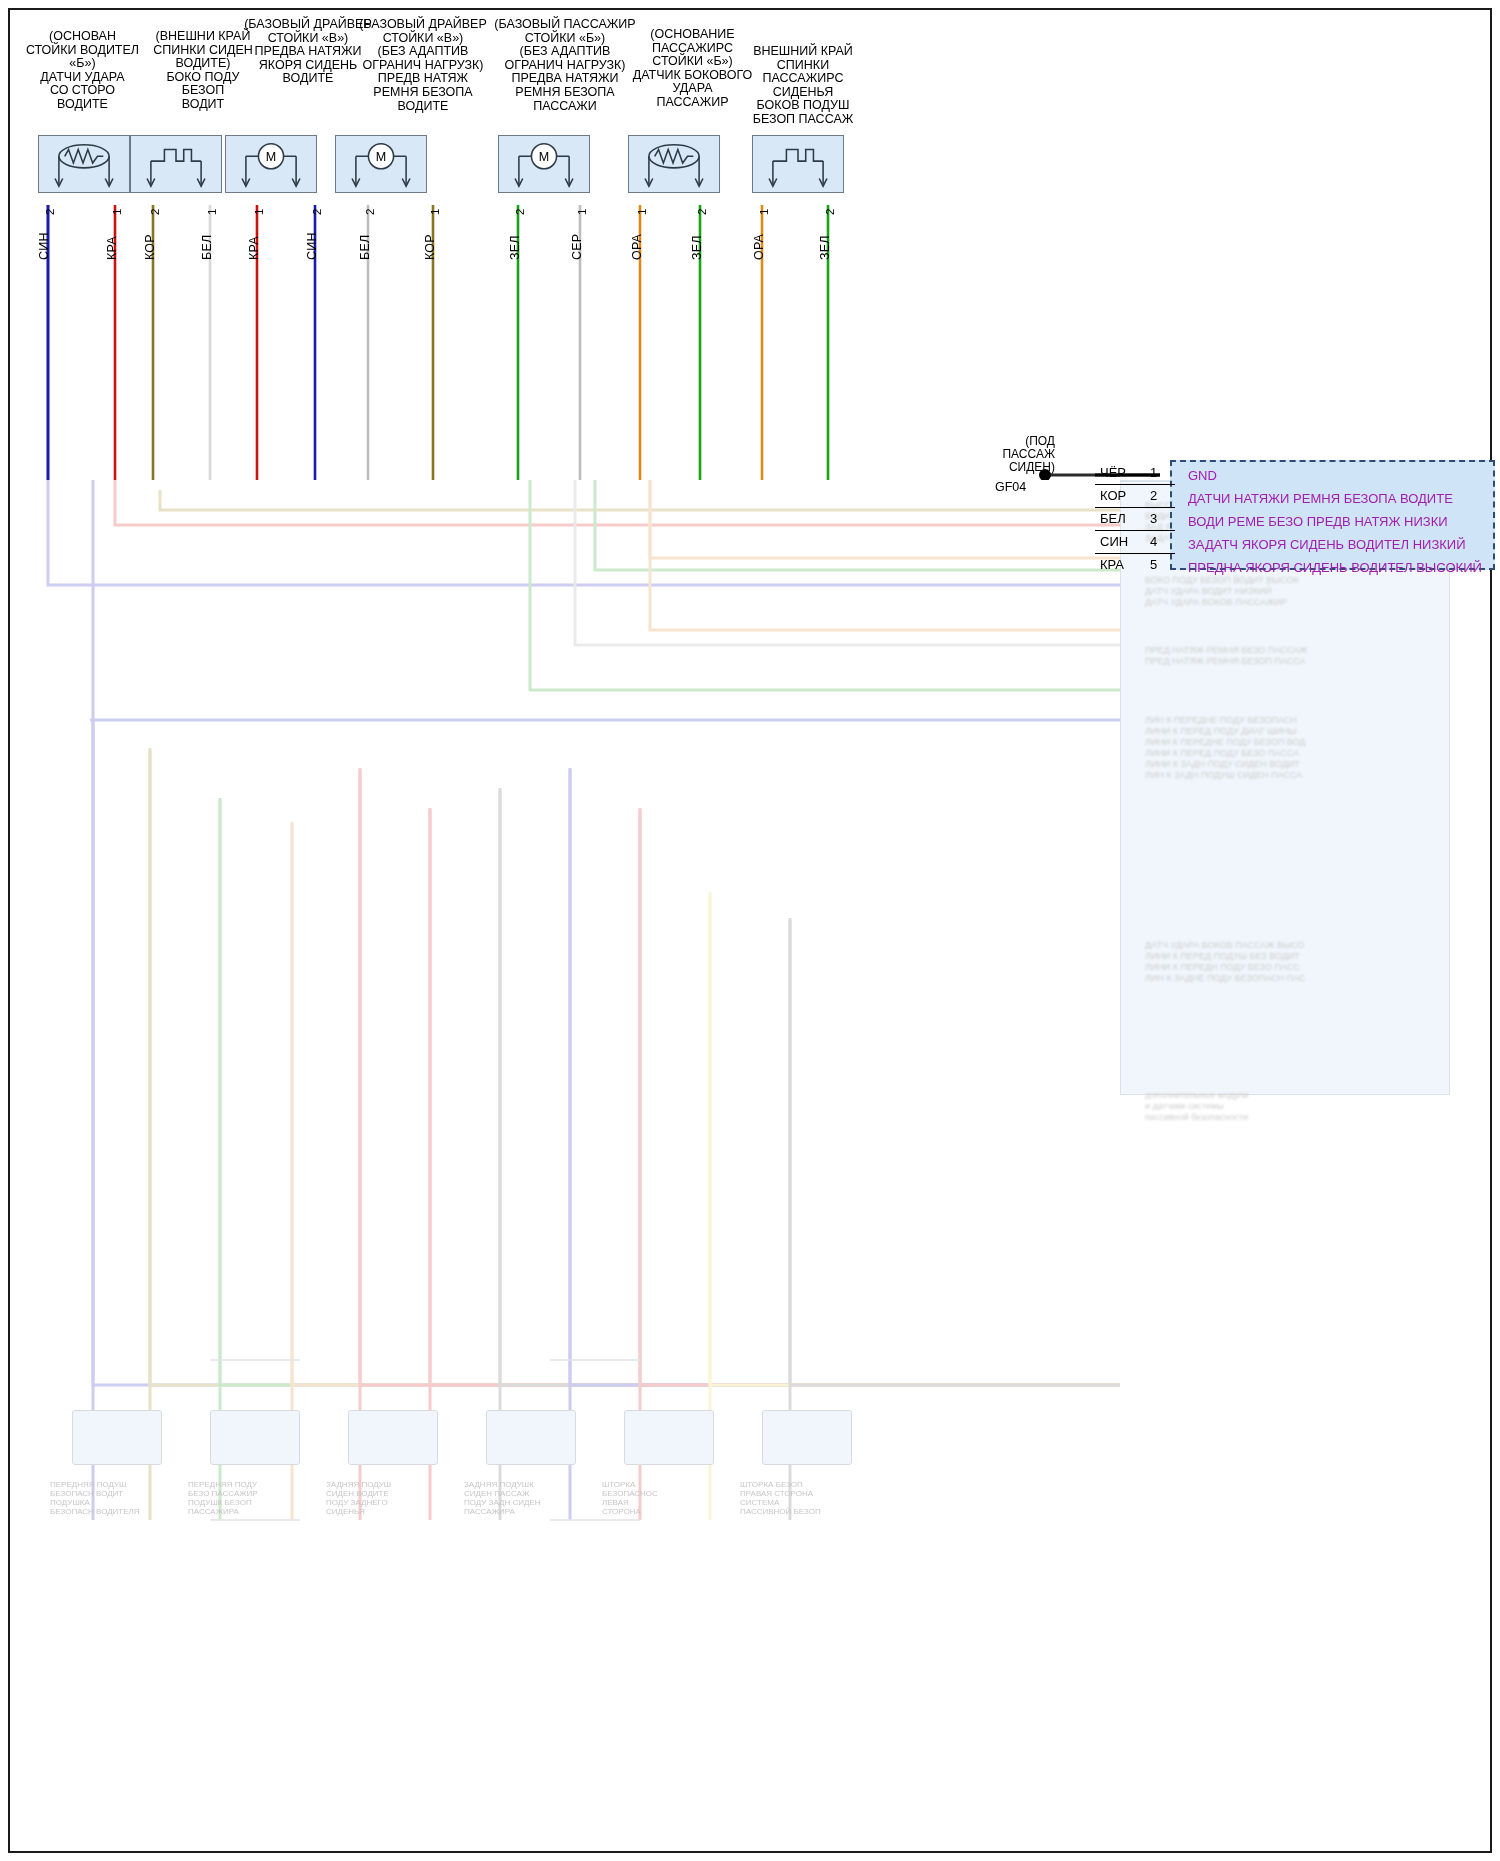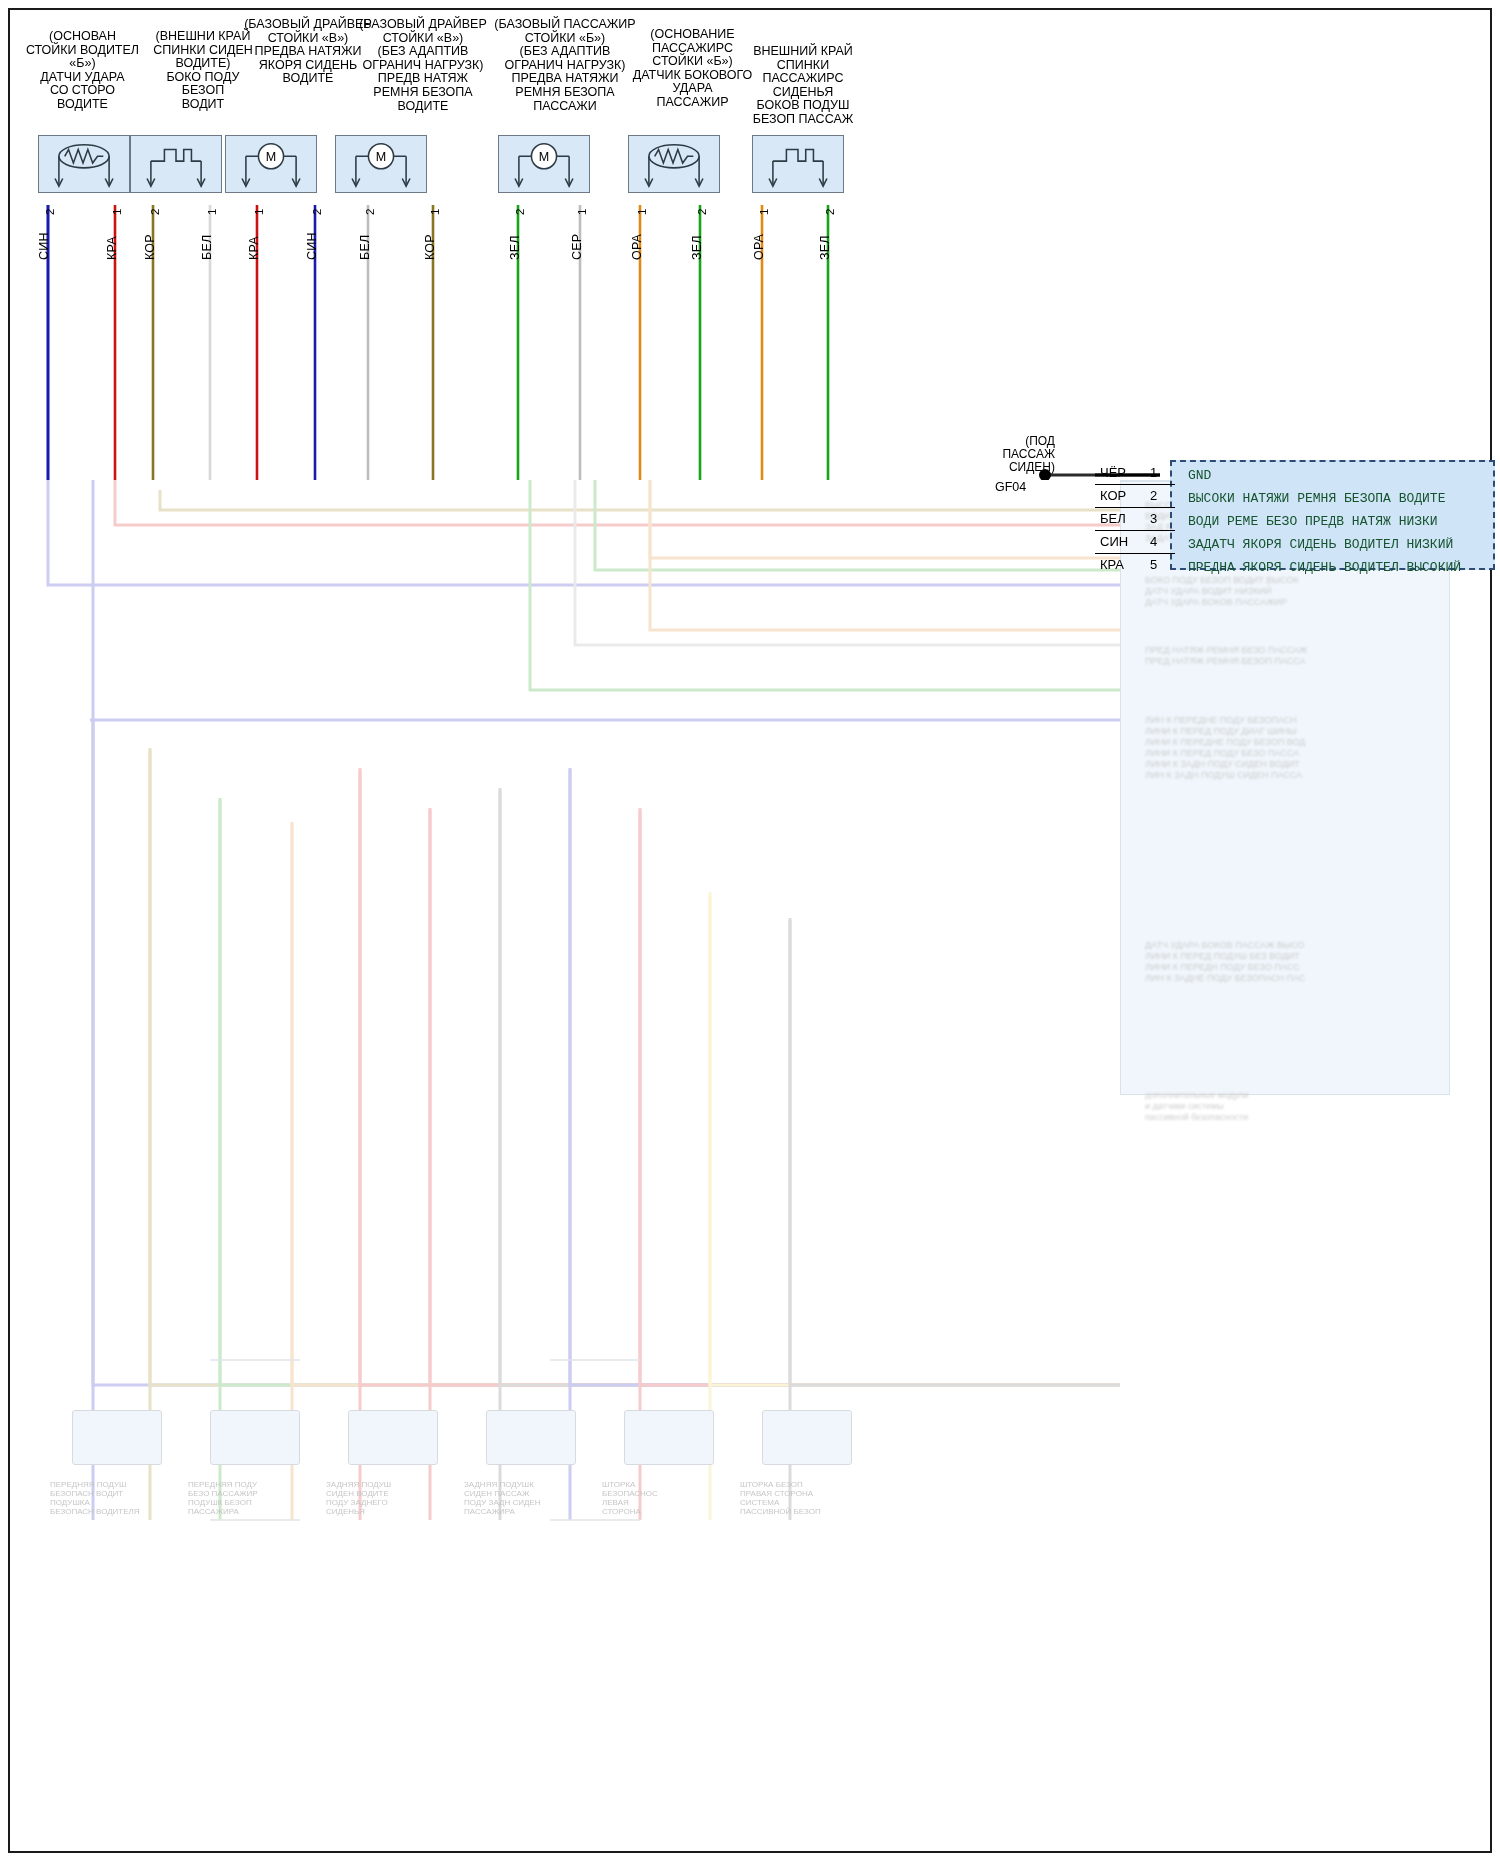--- a/index.html
+++ b/index.html
@@ -13,21 +13,21 @@
   
   .comp-box{position:absolute;background:#d9e8f7;border:1.6px solid #6b7a86;box-sizing:border-box;}
   .comp-inner{position:absolute;left:0;top:0;width:100%;height:100%;}
 
   
   .pin-num{position:absolute;font-size:11.5px;color:#000;transform:rotate(-90deg);transform-origin:left top;white-space:nowrap;}
   .wire-color-lbl{position:absolute;font-size:12.5px;color:#000;transform:rotate(-90deg);transform-origin:left top;white-space:nowrap;letter-spacing:.2px;}
 
   
   .ecu{position:absolute;background:#cfe4f6;border:2px dashed #2c4c74;box-sizing:border-box;}
-  .ecu-row{position:absolute;left:14px;font-size:13px;color:#14532d;white-space:nowrap;font-family:Liberation Mono, monospace;}
+  .ecu-row{position:absolute;left:14px;font-size:13px;color:#a21caf;white-space:nowrap;}
   .pin-row-color{position:absolute;font-size:13px;color:#000;text-align:right;white-space:nowrap;}
   .pin-row-num{position:absolute;font-size:13px;color:#000;text-align:right;white-space:nowrap;}
   .pin-sep{position:absolute;height:1px;background:#000;}
   .gnd-label{position:absolute;font-size:12px;line-height:13px;text-align:right;white-space:pre-line;}
   .gnd-code{position:absolute;font-size:12.5px;white-space:nowrap;}
 
   
   #lower-fade{position:absolute;left:0;top:470px;width:100%;height:1375px;opacity:.30;pointer-events:none;}
   .faded-box{position:absolute;background:#cfe4f6;border:1.5px solid #7e8b96;box-sizing:border-box;border-radius:3px;}
   .faded-text{position:absolute;font-size:8px;color:#3a3a3a;line-height:9px;text-align:left;white-space:pre-line;}
@@ -335,19 +335,19 @@
     <div class="pin-row-num" style="left:1140px;top:524px;">4</div>
     <div class="pin-row-color" style="left:1090px;top:547px;">КРА</div>
     <div class="pin-row-num" style="left:1140px;top:547px;">5</div>
 
     <div class="pin-sep" style="left:1085px;top:474px;width:80px;"></div>
     <div class="pin-sep" style="left:1085px;top:497px;width:80px;"></div>
     <div class="pin-sep" style="left:1085px;top:520px;width:80px;"></div>
     <div class="pin-sep" style="left:1085px;top:543px;width:80px;"></div>
 
     <div class="ecu-row" style="left:1178px;top:458px;">GND</div>
-    <div class="ecu-row" style="left:1178px;top:481px;">ВЫСОКИ НАТЯЖИ РЕМНЯ БЕЗОПА ВОДИТЕ</div>
+    <div class="ecu-row" style="left:1178px;top:481px;">ДАТЧИ НАТЯЖИ РЕМНЯ БЕЗОПА ВОДИТЕ</div>
     <div class="ecu-row" style="left:1178px;top:504px;">ВОДИ РЕМЕ БЕЗО ПРЕДВ НАТЯЖ НИЗКИ</div>
     <div class="ecu-row" style="left:1178px;top:527px;">ЗАДАТЧ ЯКОРЯ СИДЕНЬ ВОДИТЕЛ НИЗКИЙ</div>
     <div class="ecu-row" style="left:1178px;top:550px;">ПРЕДНА ЯКОРЯ СИДЕНЬ ВОДИТЕЛ ВЫСОКИЙ</div>
 
   </div>
 </div>
 
 </body></html>

